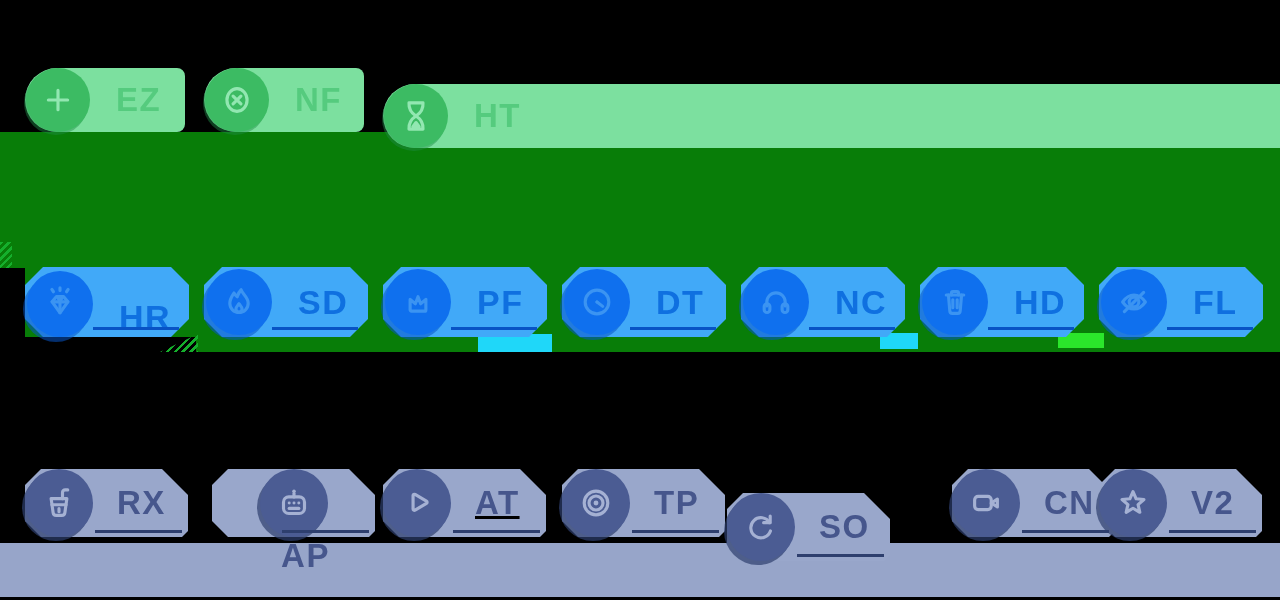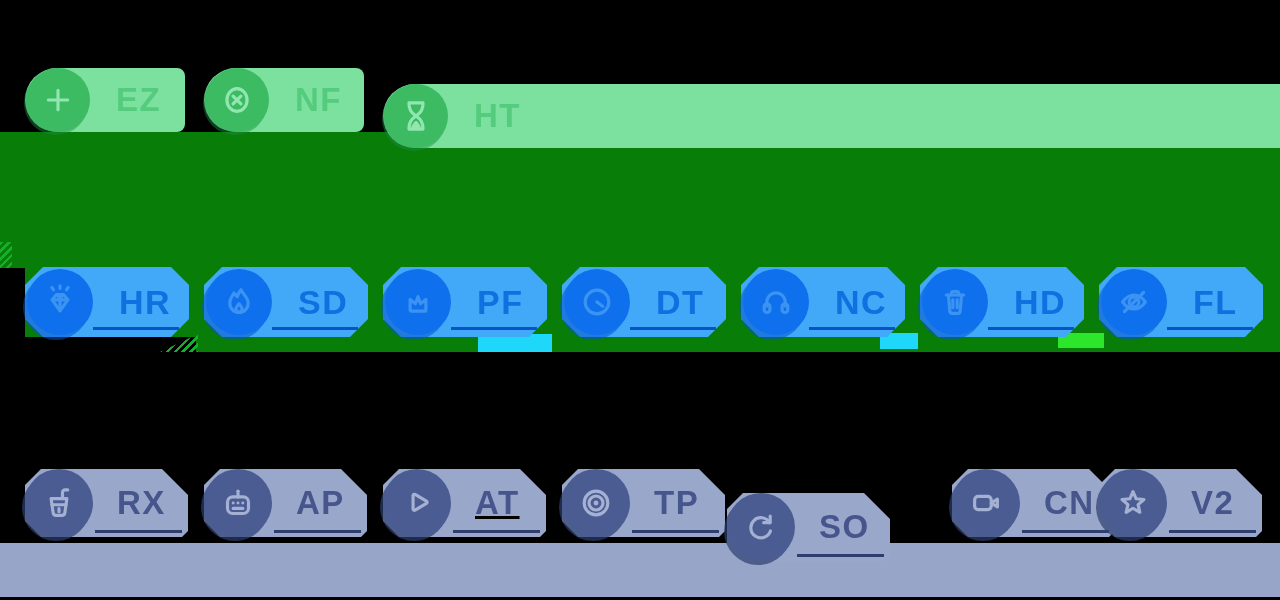--- a/index.html
+++ b/index.html
@@ -98,21 +98,21 @@
             <svg width="42" height="42" viewBox="0 0 48 48" fill="none" stroke="currentColor" stroke-width="3.6" stroke-linecap="round" stroke-linejoin="round">
               <path d="M24 24c-7.2-4.6-8.3-10.6-8-15h16c.3 4.4-.8 10.4-8 15zM24 24c-7.2 4.6-8.3 10.6-8 15h16c.3-4.4-.8-10.4-8-15z"></path>
               <path d="M24 31.5l3.6 4.8h-7.2z"></path>
             </svg>
           </span>
         </span>
         <span class="chip-label">HT</span>
       </div>
     </div>
   <div class="chip-row" id="row-blue" style="--chip: #41A9F8; --circle: #0F70EE; --icon: #3B94F2; --label: #0F70E0; --underline: #0853C5;">
-      <div class="chip" style="left: 25px; width: 164px;">
+      <div class="chip" style="left: 25px; width: 164px; align-items: flex-end;">
         <span class="chip-bg"></span>
         <span class="chip-circle">
           <span class="chip-icon">
             <svg width="42" height="42" viewBox="0 0 48 48" fill="none" stroke="currentColor" stroke-width="3.6" stroke-linecap="round" stroke-linejoin="round">
               <path d="M15 21.5l5-6h8l5 6-9 12.5z"></path>
               <path d="M15 21.5h18"></path>
               <path d="M21 15.5l3 6 3-6"></path>
               <path d="M24 21.5v12.5"></path>
               <path d="M16.5 10l-1.8-2.6M24 8.5V5.5M31.5 10l1.8-2.6"></path>
             </svg>
@@ -214,21 +214,21 @@
               <path d="M15 19h18l-2.3 16.2a3.5 3.5 0 0 1-3.5 3H20.8a3.5 3.5 0 0 1-3.5-3z"></path>
               <path d="M16 26h16"></path>
               <path d="M24 30.5v3.5"></path>
               <path d="M28 19v-7a3 3 0 0 1 3-3h3"></path>
             </svg>
           </span>
         </span>
         <span class="chip-label">RX</span>
         <span class="chip-underline"></span>
       </div>
-      <div class="chip" style="left: 204px; width: 163px;">
+      <div class="chip" style="left: 212px; width: 163px; flex-direction: column;">
         <span class="chip-bg"></span>
         <span class="chip-shadow"></span>
         <span class="chip-circle">
           <span class="chip-icon">
             <svg width="42" height="42" viewBox="0 0 48 48" fill="none" stroke="currentColor" stroke-width="3.6" stroke-linecap="round" stroke-linejoin="round">
               <rect x="12" y="17" width="24" height="19" rx="6"></rect>
               <path d="M24 17v-4"></path>
               <circle cx="24" cy="10.5" r="2" fill="currentColor" stroke="none"></circle>
               <circle cx="18.5" cy="24" r="1.7" fill="currentColor" stroke="none"></circle>
               <circle cx="24" cy="24" r="1.7" fill="currentColor" stroke="none"></circle>

